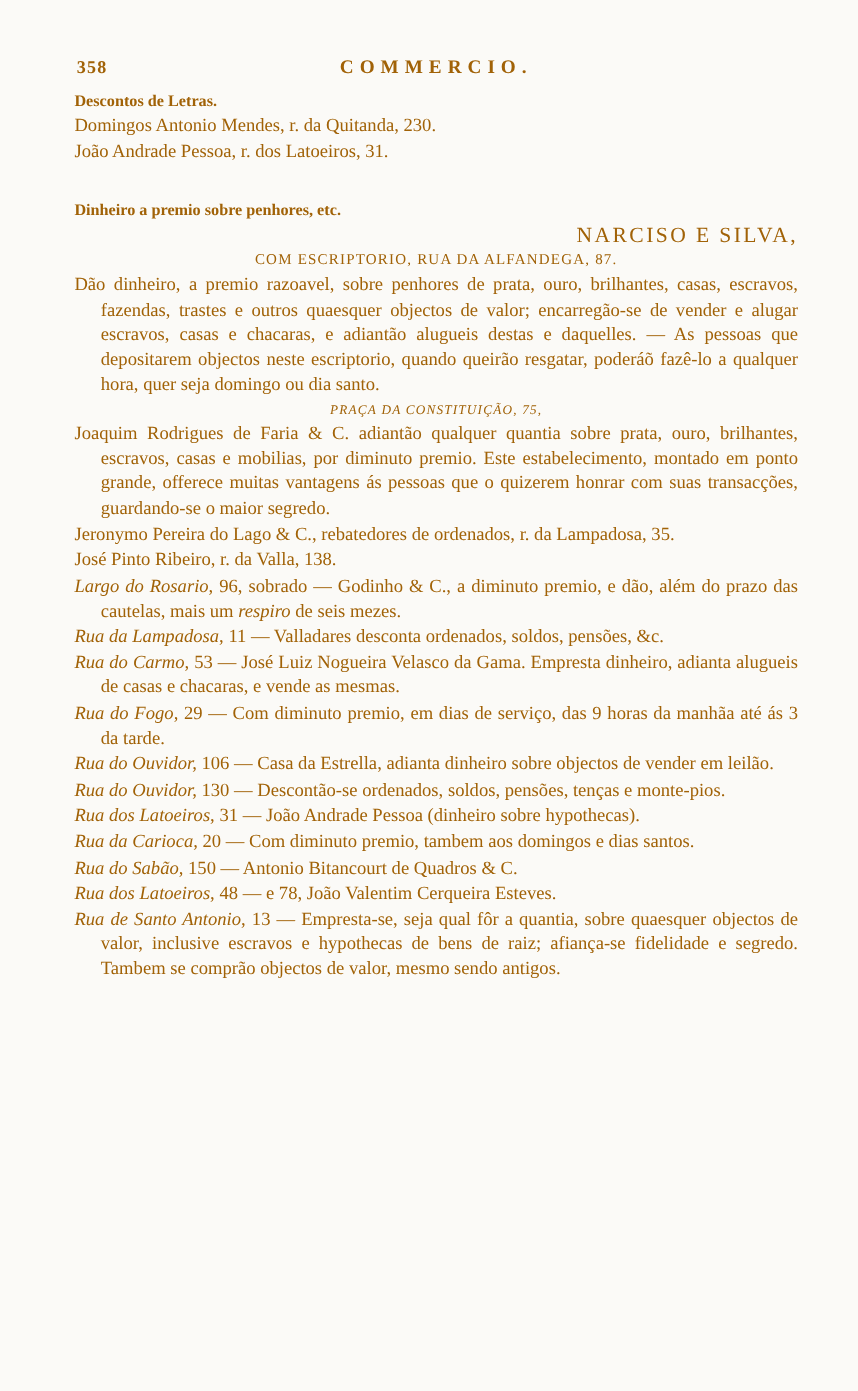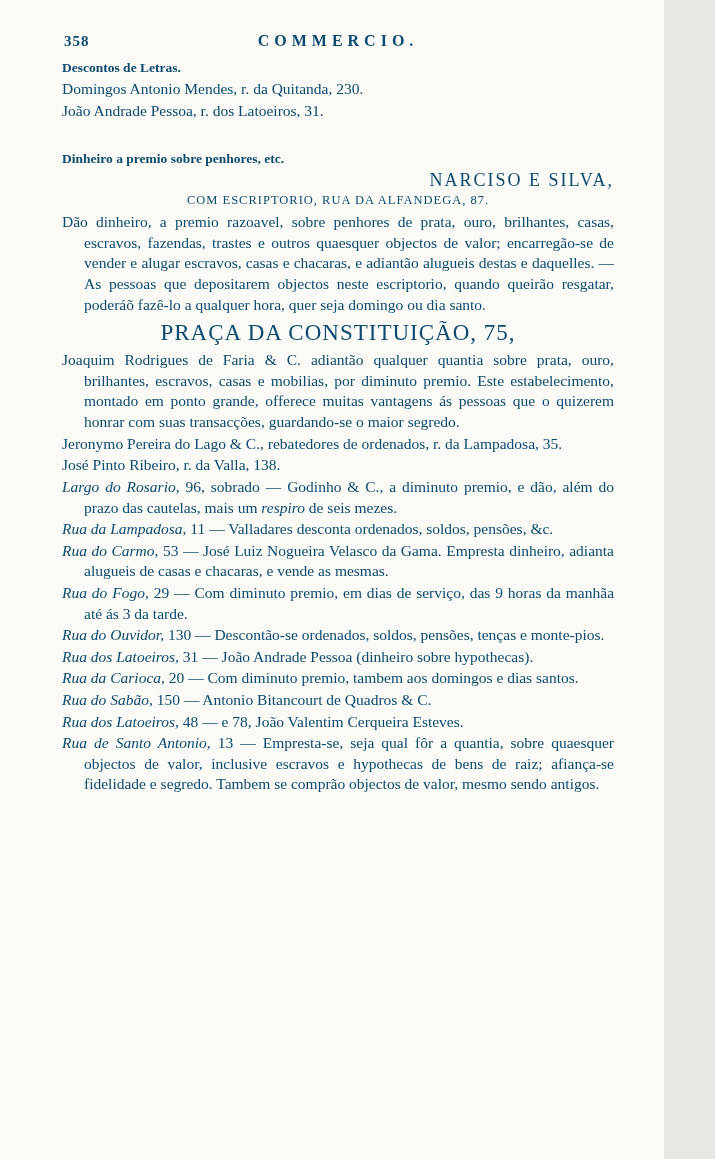--- a/index.html
+++ b/index.html
@@ -4,25 +4,25 @@
 <style>
   html, body { margin: 0; padding: 0; }
   body {
     width: 715px;
     height: 1159px;
     background: #e8e6e1;
     font-family: "Liberation Serif", "DejaVu Serif", serif;
   }
   .page {
     box-sizing: border-box;
-    width: 664px;
+    width: 715px;
     height: 1159px;
     background: #fbfaf7;
-    color: #0c4a6e;
-    padding: 32px 50px 30px 62px;
+    color: #a16207;
+    padding: 48px 50px 30px 62px;
     overflow: hidden;
   }
   
   .running-head {
     position: relative;
     text-align: center;
     margin-bottom: 6px;
     height: 22px;
   }
   .folio {
@@ -55,23 +55,24 @@
   }
   .firm-sub {
     text-align: center;
     font-size: 12.5px;
     letter-spacing: 1px;
     margin: 0 0 4px 0;
   }
   .place-head {
     text-align: center;
     font-weight: normal;
-    font-size: 23px;
+    font-size: 11px;
     letter-spacing: 1px;
     margin: 5px 0 4px 0;
+    font-style: italic;
   }
   
   .entry {
     font-size: 15.5px;
     line-height: 1.33;
     text-align: justify;
     margin: 0 0 1px 0;
     padding-left: 22px;
     text-indent: -22px;
   }
@@ -104,20 +105,21 @@
 
     <p class="entry">Joaquim Rodrigues de Faria &amp; C. adiantão qualquer quantia sobre prata, ouro, brilhantes, escravos, casas e mobilias, por diminuto premio. Este estabelecimento, montado em ponto grande, offerece muitas vantagens ás pessoas que o quizerem honrar com suas transacções, guardando-se o maior segredo.</p>
     <p class="entry">Jeronymo Pereira do Lago &amp; C., rebatedores de ordenados, r. da Lampadosa, 35.</p>
     <p class="entry">José Pinto Ribeiro, r. da Valla, 138.</p>
 
     <p class="entry"><i class="street">Largo do Rosario,</i> <span>96, sobrado — Godinho &amp; C., a diminuto premio, e dão, além do prazo das cautelas, mais um</span> <i class="em">respiro</i> <span>de seis mezes.</span></p>
 
     <p class="entry"><i class="street">Rua da Lampadosa,</i> <span>11 — Valladares desconta ordenados, soldos, pensões, &amp;c.</span></p>
     <p class="entry"><i class="street">Rua do Carmo,</i> <span>53 — José Luiz Nogueira Velasco da Gama. Empresta dinheiro, adianta alugueis de casas e chacaras, e vende as mesmas.</span></p>
     <p class="entry"><i class="street">Rua do Fogo,</i> <span>29 — Com diminuto premio, em dias de serviço, das 9 horas da manhãa até ás 3 da tarde.</span></p>
+    <p class="entry"><i class="street">Rua do Ouvidor,</i> <span>106 — Casa da Estrella, adianta dinheiro sobre objectos de vender em leilão.</span></p>
     <p class="entry"><i class="street">Rua do Ouvidor,</i> <span>130 — Descontão-se ordenados, soldos, pensões, tenças e monte-pios.</span></p>
     <p class="entry"><i class="street">Rua dos Latoeiros,</i> <span>31 — João Andrade Pessoa (dinheiro sobre hypothecas).</span></p>
     <p class="entry"><i class="street">Rua da Carioca,</i> <span>20 — Com diminuto premio, tambem aos domingos e dias santos.</span></p>
     <p class="entry"><i class="street">Rua do Sabão,</i> <span>150 — Antonio Bitancourt de Quadros &amp; C.</span></p>
     <p class="entry"><i class="street">Rua dos Latoeiros,</i> <span>48 — e 78, João Valentim Cerqueira Esteves.</span></p>
     <p class="entry"><i class="street">Rua de Santo Antonio,</i> <span>13 — Empresta-se, seja qual fôr a quantia, sobre quaesquer objectos de valor, inclusive escravos e hypothecas de bens de raiz; afiança-se fidelidade e segredo. Tambem se comprão objectos de valor, mesmo sendo antigos.</span></p>
   </section>
 
 </div>
 

